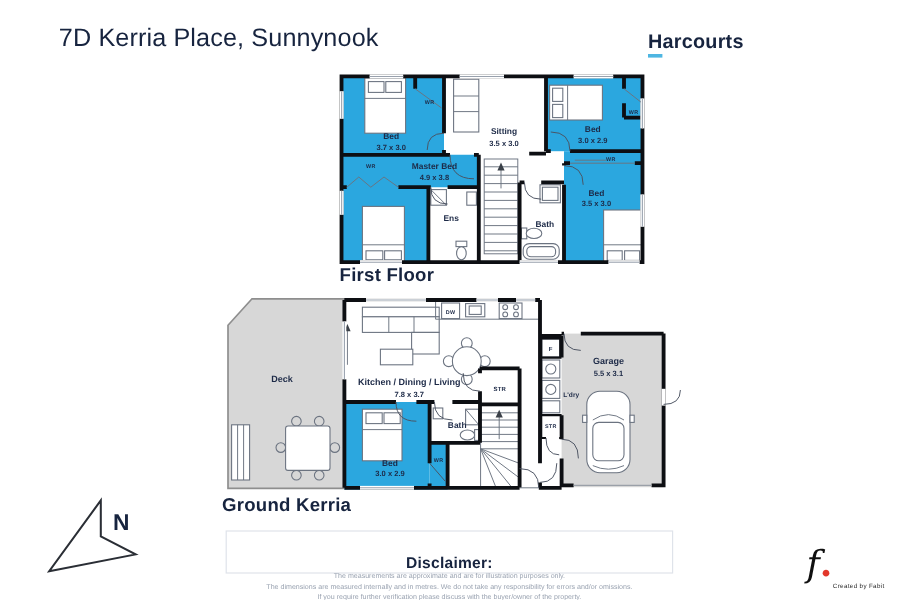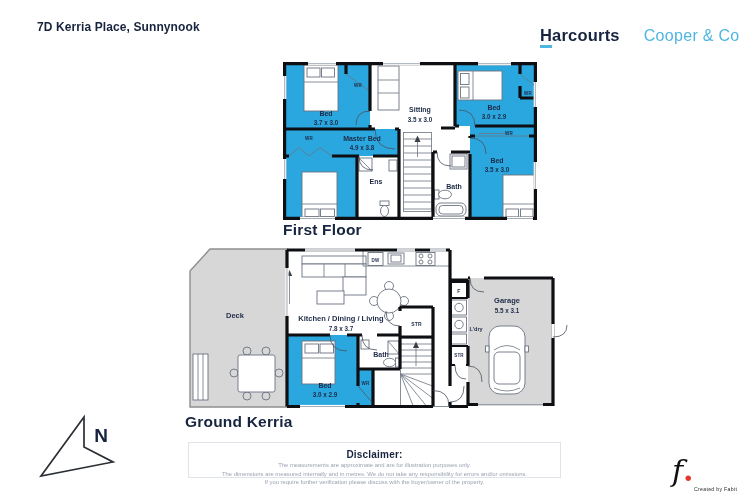--- a/index.html
+++ b/index.html
@@ -3,22 +3,22 @@
 <meta charset="utf-8">
 <style>
   :root{
     --navy:#17243F; --brand-blue:#4EB6E2; --room-blue:#2BA7DF;
     --area-grey:#D7D7D7; --wall:#0D0F13; --plan-text:#1D2A47; --credit-red:#E2372B;
   }
   html,body{margin:0;padding:0}
   body{width:749px;height:500px;position:relative;background:#fff;overflow:hidden;
        font-family:"Liberation Sans",sans-serif}
   .abs{position:absolute}
-  #page-title{left:37px;top:20px;font-size:12px;font-weight:700;color:var(--navy);letter-spacing:.1px}
-  #brand{left:540px;top:26px;display:flex;align-items:baseline;gap:24px}
+  #page-title{left:49px;top:20px;font-size:21px;font-weight:400;color:var(--navy);letter-spacing:.1px}
+  #brand{left:540px;top:26px;display:flex;align-items:baseline;gap:0}
   #brand .name-wrap{position:relative}
   #brand .name{font-size:16.5px;font-weight:700;color:var(--navy);letter-spacing:.2px}
   #brand .ul{position:absolute;left:0;bottom:-3px;width:12px;height:2.6px;background:var(--brand-blue)}
   #brand .suffix{font-size:16px;font-weight:400;color:var(--brand-blue);letter-spacing:.3px}
   .floor-label{font-size:15.5px;font-weight:700;color:var(--navy);letter-spacing:.2px}
   svg.plan{position:absolute;overflow:visible}
   svg text{font-family:"Liberation Sans",sans-serif;fill:var(--plan-text);text-anchor:middle}
   .rname{font-size:7px;font-weight:600}
   .rbig{font-size:7.5px;font-weight:600}
   .rdim{font-size:6.3px;font-weight:600}
@@ -32,37 +32,36 @@
   .furn{stroke:#6b7380;stroke-width:.9;fill:none}
   .door{stroke:#4a5260;stroke-width:.8;fill:none}
   .win{stroke:#98a1ad;stroke-width:.9;fill:none}
   .winbg{fill:#fff;stroke:none}
   .blue{fill:var(--room-blue)}
   .greyp{fill:var(--area-grey);stroke:#8e8e8e;stroke-width:1.4}
   .greyf{fill:var(--area-grey)}
   .gdoor{stroke:#9aa0a8;stroke-width:1.2;fill:none}
   #disclaimer{left:188px;top:442px;width:373px;height:36px;border:1px solid #dfe3ea;
               box-sizing:border-box;text-align:center;padding-top:2px;background:#fff}
-  #disclaimer h4{margin:4px 0 1px 0;font-size:10px;color:var(--navy);letter-spacing:.2px}
+  #disclaimer h4{margin:16px 0 1px 0;font-size:13px;color:var(--navy);letter-spacing:.2px}
   #disclaimer p{margin:0;font-size:5.9px;line-height:1.45;color:#9aa3b1}
   #credit{left:672px;top:453px}
   #credit .f{font-family:"DejaVu Serif",serif;font-style:italic;font-size:30px;color:#101010}
   #credit .dot{color:var(--credit-red);font-style:normal;font-weight:700}
   #credit-text{left:694px;top:486px;font-size:5.2px;color:#2a2a2a;letter-spacing:.3px}
 </style>
 </head>
 <body>
 
 <div class="abs" id="page-title">7D Kerria Place, Sunnynook</div>
 <div class="abs" id="brand">
   <span class="name-wrap">
     <span class="name">Harcourts</span>
     <span class="ul"></span>
   </span>
-  <span class="suffix">Cooper &amp; Co</span>
 </div>
 
 <svg class="plan" id="first-floor-plan" style="left:283px;top:62px" width="254" height="162" viewBox="0 0 254 162">
 
   <g>
     <rect x="1" y="1" width="252" height="156" fill="#ffffff"></rect>
     <rect class="blue" x="1" y="1" width="86" height="66"></rect>
     <rect class="blue" x="172" y="1" width="81" height="63"></rect>
     <rect class="blue" x="187" y="64" width="66" height="93"></rect>
     <path class="blue" d="M1,67 H116 V94 H74 V157 H1 Z"></path>

